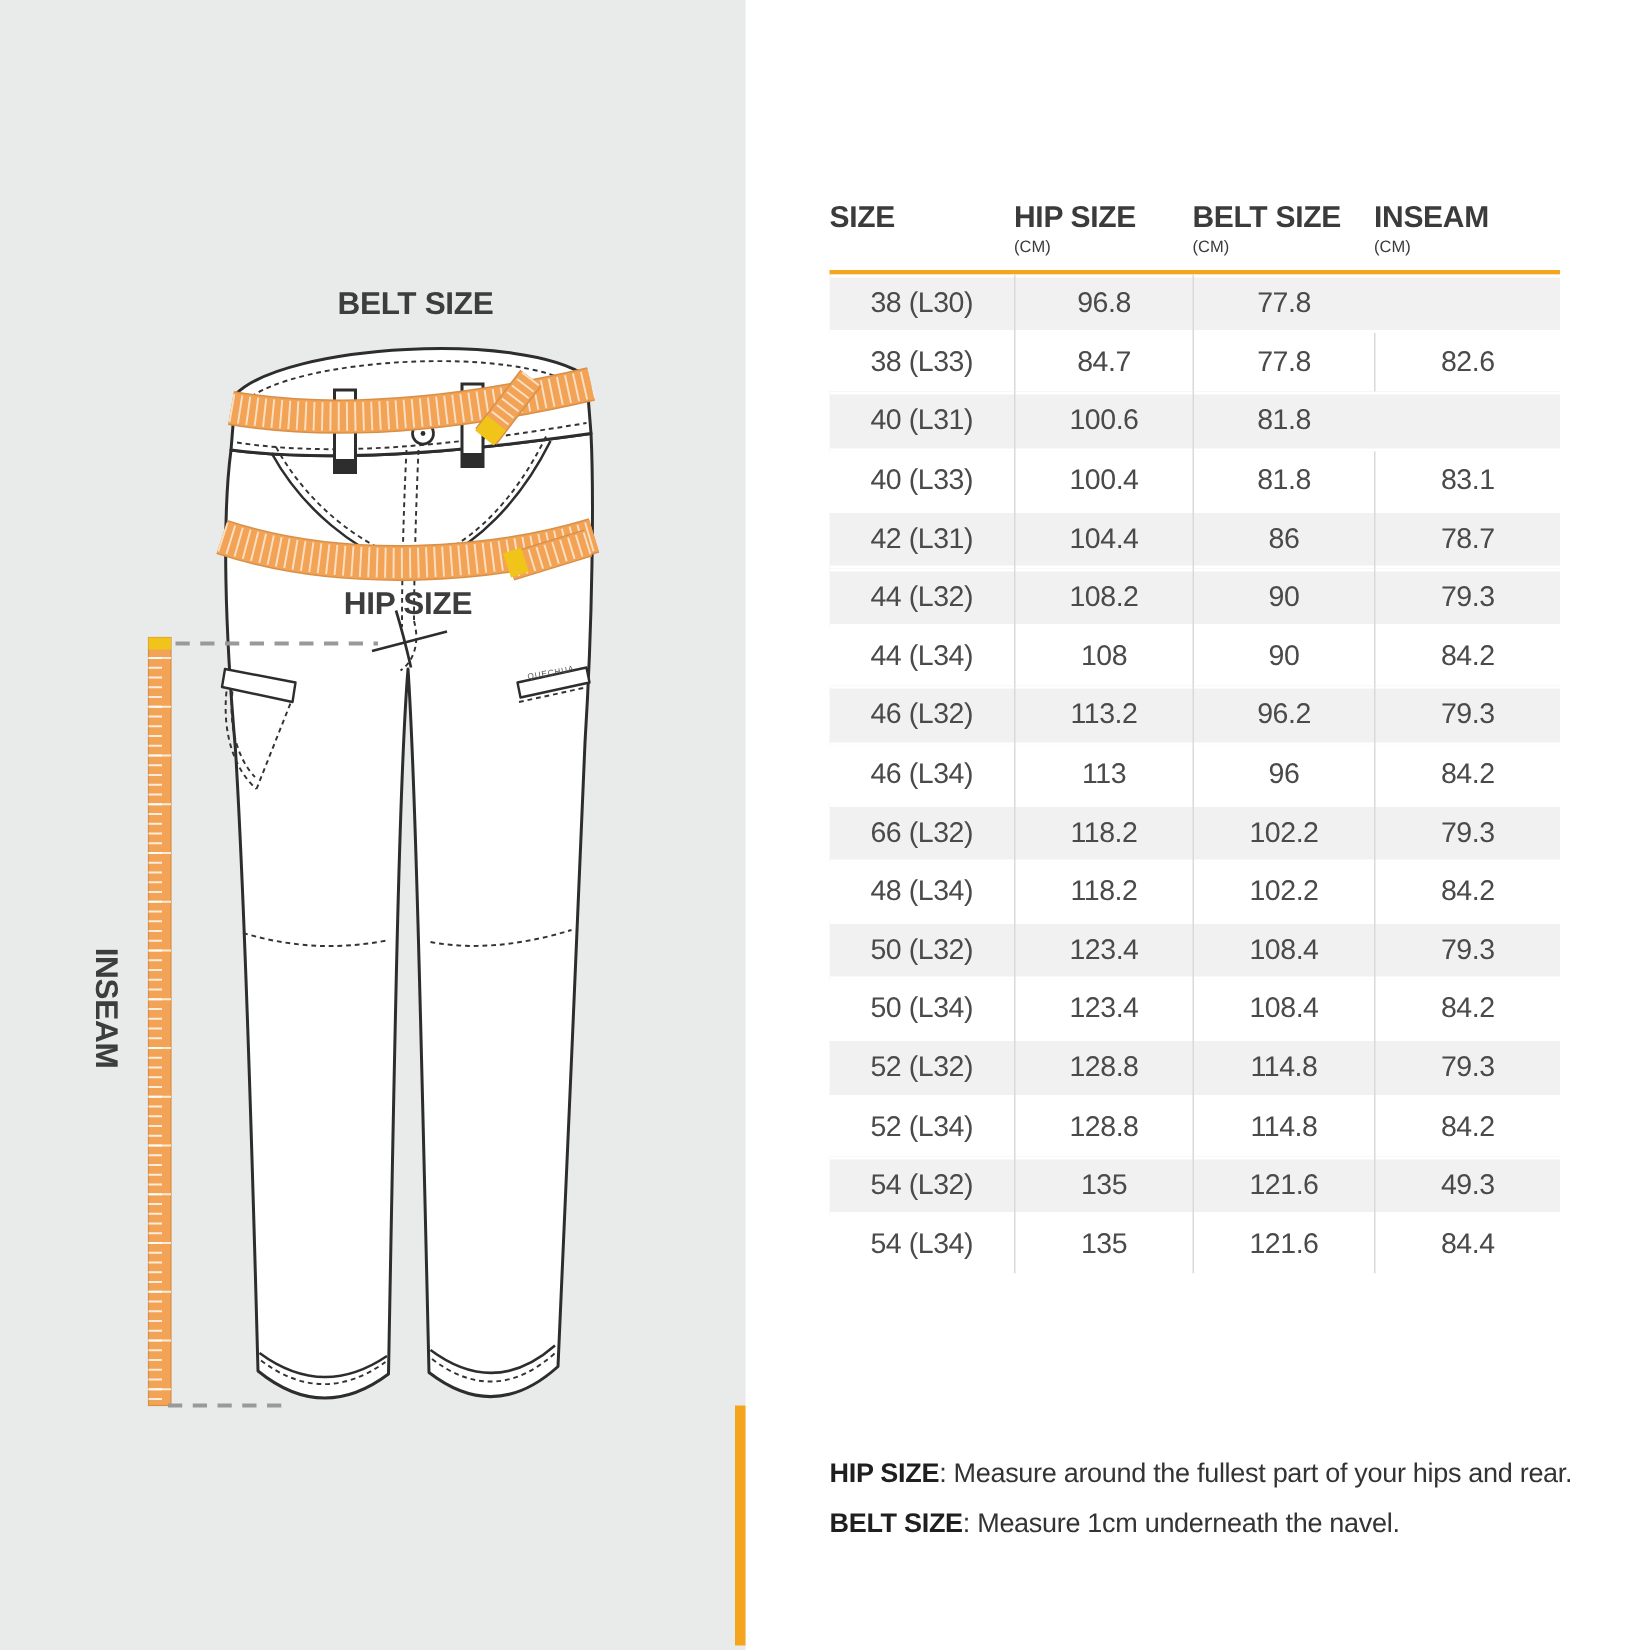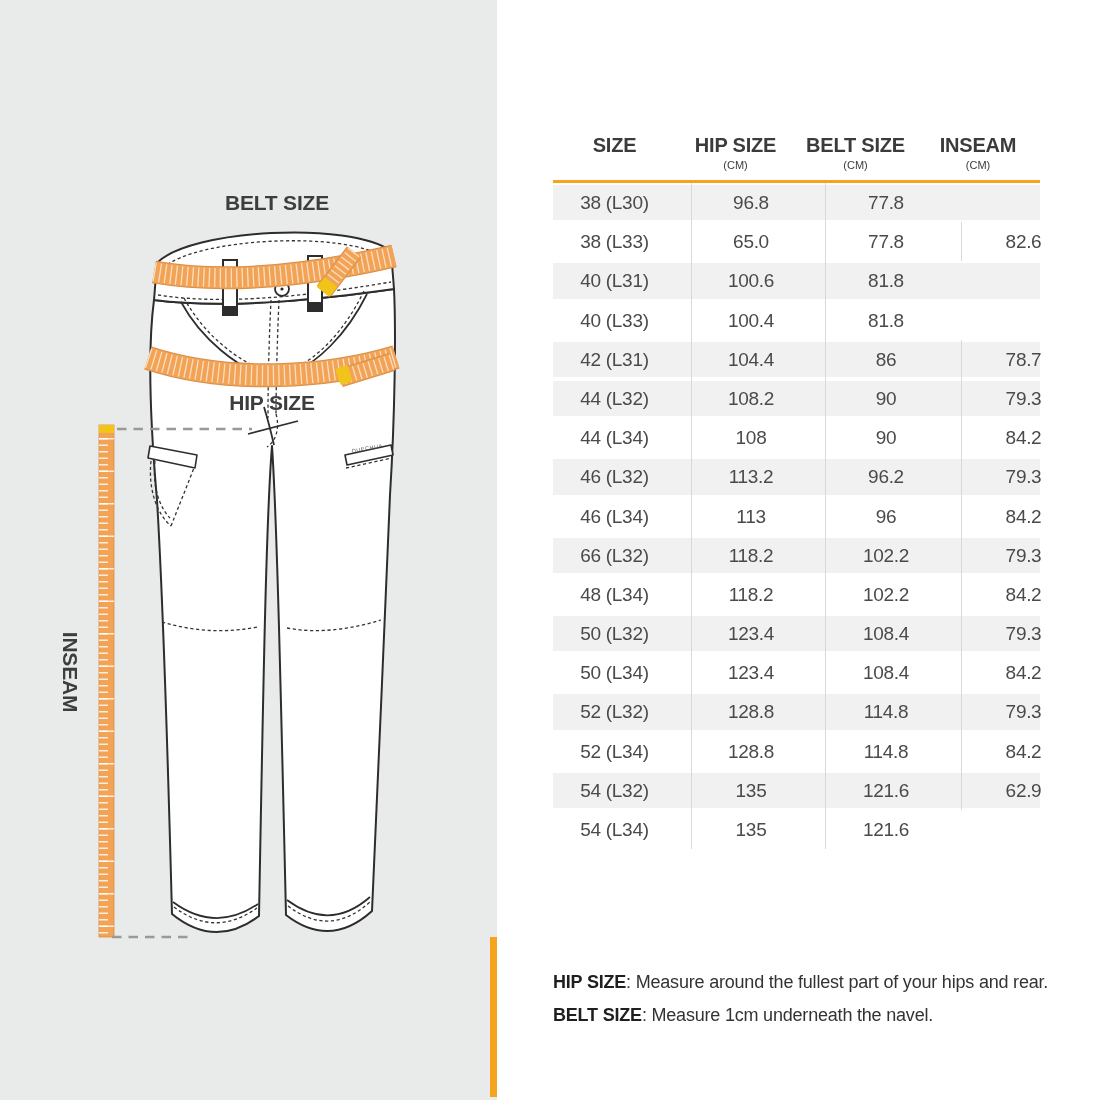--- a/index.html
+++ b/index.html
@@ -17,26 +17,26 @@
   .belt-label{left:177px;top:191px;}
   .hip-label{left:172px;top:391px;}
   .inseam-label{
     position:absolute;left:-10px;top:660px;width:160px;height:24px;
     color:#3d3d3d;font-weight:700;font-size:21px;letter-spacing:-0.2px;
     text-align:center;transform:rotate(90deg);
   }
   
   .size-table{position:absolute;left:553px;top:131px;width:487px;}
   .thead{display:grid;grid-template-columns:123px 119px 121px 124px;padding-top:2px;}
-  .th{ text-align:center;color:#3b3b3b;}
+  .th{ color:#3b3b3b;}
   .th .h-label{font-size:20px;font-weight:700;letter-spacing:-0.2px;line-height:24px;}
   .th .h-unit{font-size:11px;font-weight:500;line-height:17px;min-height:17px;}
   .orange-rule{height:3px;background:#f5a51d;margin-top:6px;}
   .tbody{}
-  .trow{display:grid;grid-template-columns:123px 119px 121px 124px;height:39.2px;gap:15px;}
+  .trow{display:grid;grid-template-columns:123px 119px 121px 124px;height:39.2px;}
   .trow.alt{background:#f1f1f2;box-shadow:inset 0 2px 0 #ffffff, inset 0 -2px 0 #ffffff;}
   .td{
     text-align:center;line-height:39.2px;font-size:19px;color:#4a4a4a;letter-spacing:-0.3px;
   }
   .td + .td{border-left:1px solid #d9d9d9;text-align:center;}
   
   .notes{position:absolute;left:553px;top:966px;width:530px;}
   .note-line{font-size:18px;line-height:33.4px;color:#333333;letter-spacing:-0.2px;}
   .note-line .term{font-weight:700;color:#1f1f1f;}
 </style>
@@ -166,33 +166,34 @@
   </div>
   <div class="orange-rule"></div>
   <div class="tbody" id="table-body">
       <div class="trow alt">
         <div class="td">38 (L30)</div>
         <div class="td">96.8</div>
         <div class="td">77.8</div>
       </div>
       <div class="trow">
         <div class="td">38 (L33)</div>
-        <div class="td">65.0</div>
+        <div class="td">84.7</div>
         <div class="td">77.8</div>
         <div class="td">82.6</div>
       </div>
       <div class="trow alt">
         <div class="td">40 (L31)</div>
         <div class="td">100.6</div>
         <div class="td">81.8</div>
       </div>
       <div class="trow">
         <div class="td">40 (L33)</div>
         <div class="td">100.4</div>
         <div class="td">81.8</div>
+        <div class="td">83.1</div>
       </div>
       <div class="trow alt">
         <div class="td">42 (L31)</div>
         <div class="td">104.4</div>
         <div class="td">86</div>
         <div class="td">78.7</div>
       </div>
       <div class="trow alt">
         <div class="td">44 (L32)</div>
         <div class="td">108.2</div>
@@ -250,26 +251,27 @@
       <div class="trow">
         <div class="td">52 (L34)</div>
         <div class="td">128.8</div>
         <div class="td">114.8</div>
         <div class="td">84.2</div>
       </div>
       <div class="trow alt">
         <div class="td">54 (L32)</div>
         <div class="td">135</div>
         <div class="td">121.6</div>
-        <div class="td">62.9</div>
+        <div class="td">49.3</div>
       </div>
       <div class="trow">
         <div class="td">54 (L34)</div>
         <div class="td">135</div>
         <div class="td">121.6</div>
+        <div class="td">84.4</div>
       </div>
     </div>
 </div>
 
 <div class="notes">
   <div class="note-line">
     <span class="term">HIP SIZE</span><span>: Measure around the fullest part of your hips and rear.</span>
   </div>
   <div class="note-line">
     <span class="term">BELT SIZE</span><span>: Measure 1cm underneath the navel.</span>

